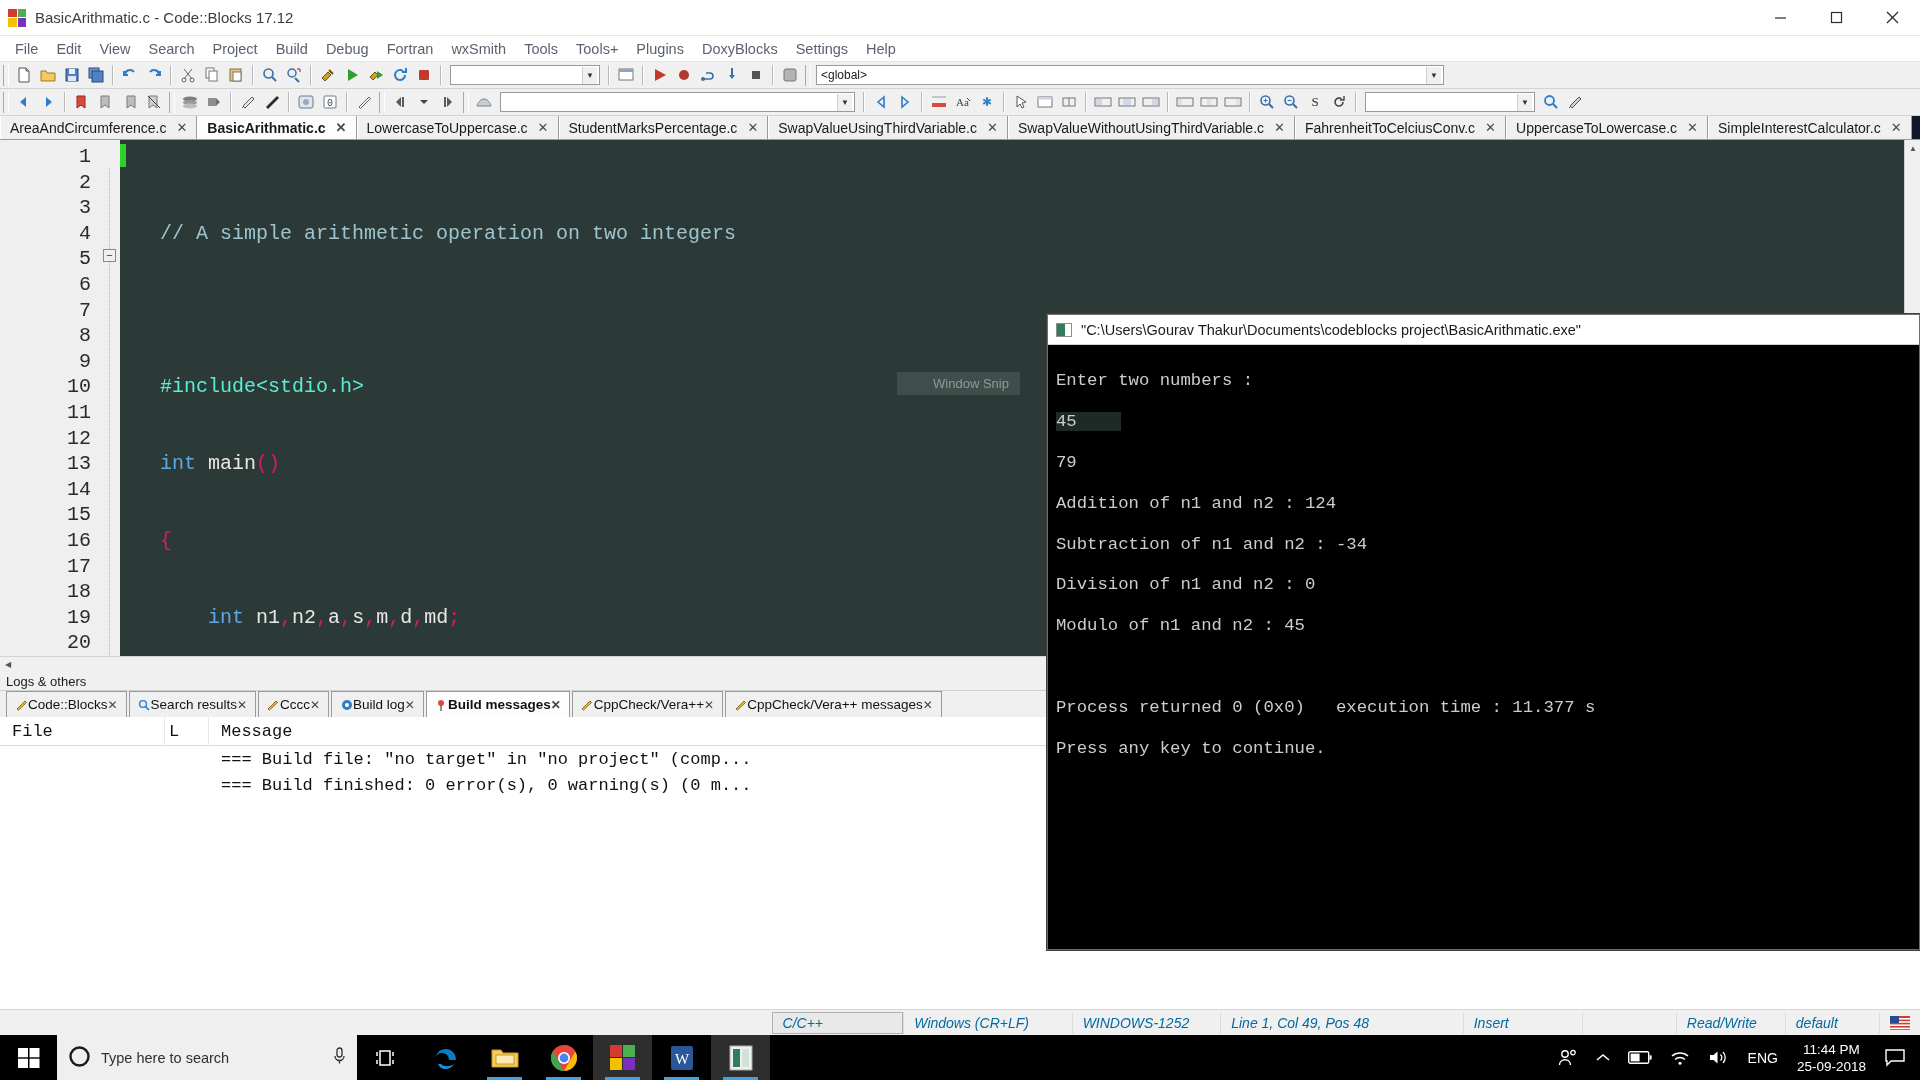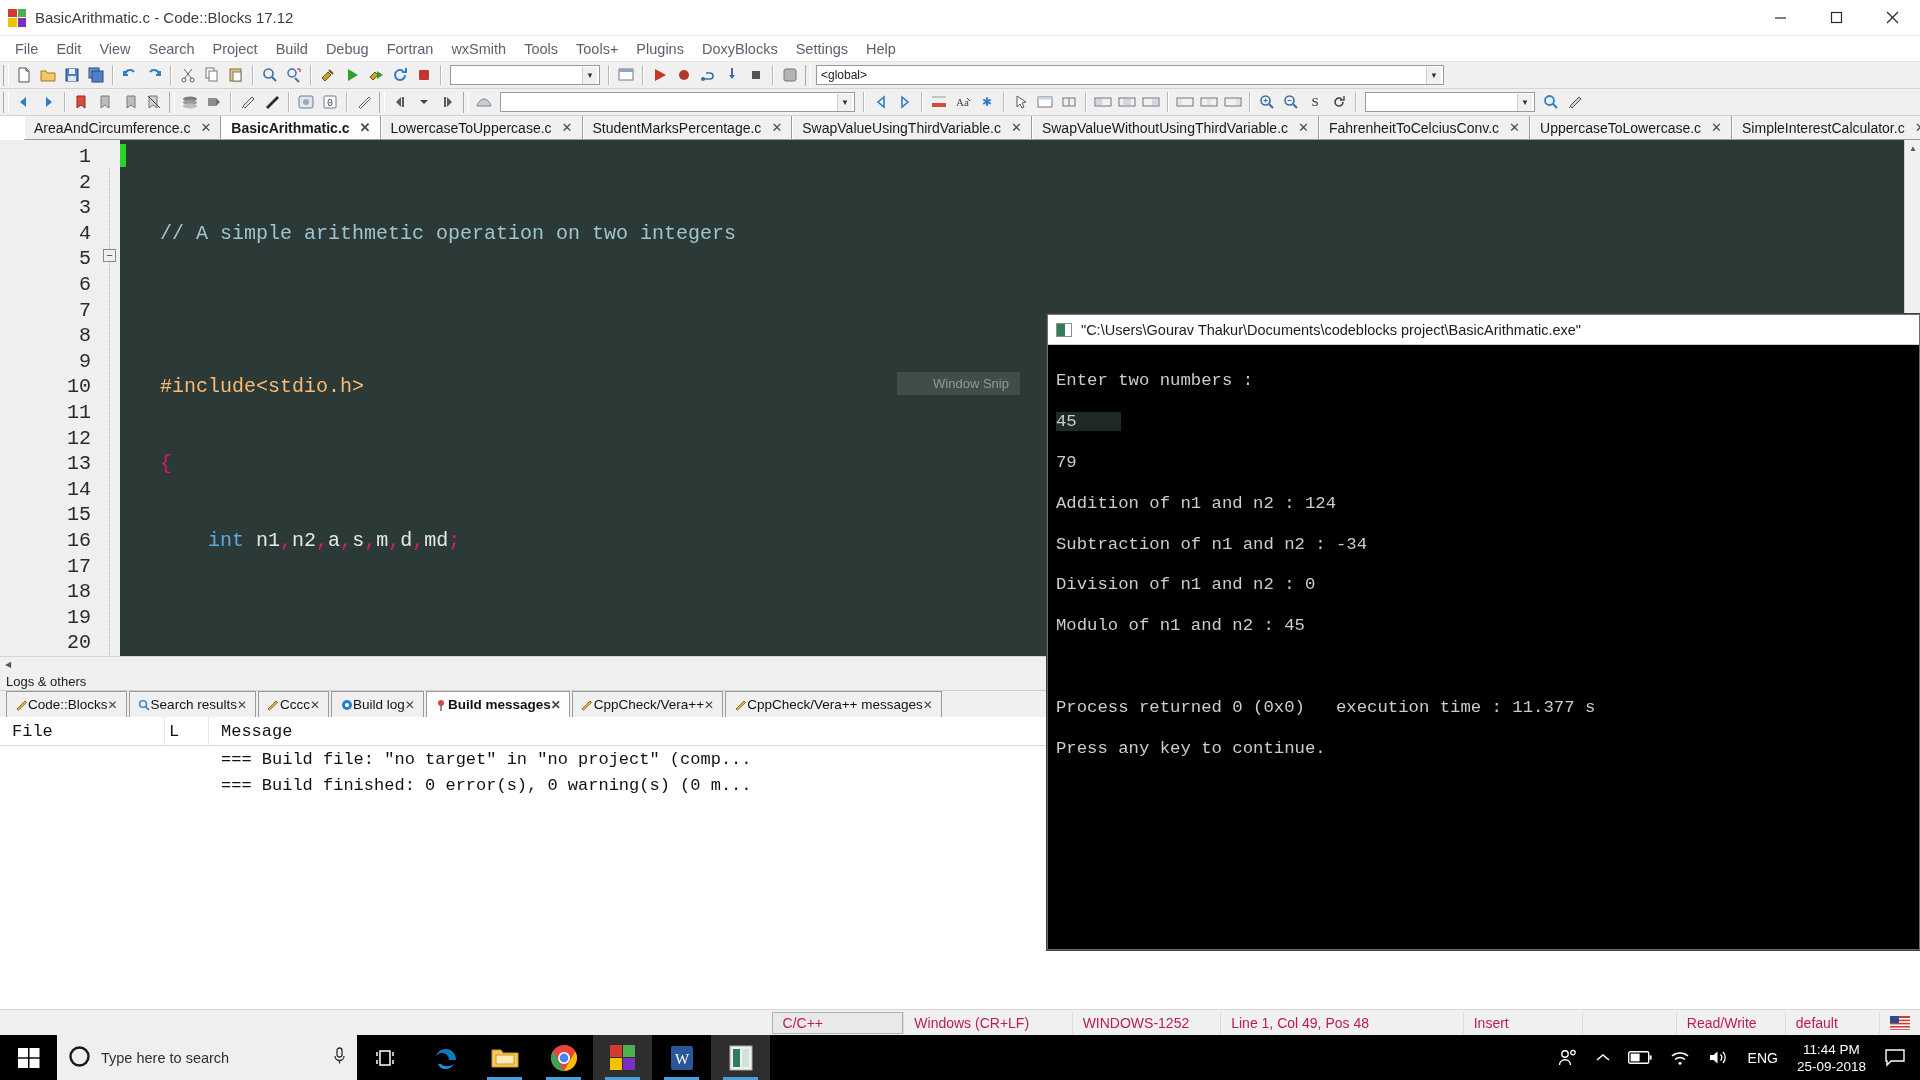--- a/index.html
+++ b/index.html
@@ -59,21 +59,21 @@
   }
   .tb-combo .arrow {
     margin-left: auto; width: 15px; height: 17px; background: #f0f0f0;
     border-left: 1px solid #cfcfcf; display:flex; align-items:center; justify-content:center;
     font-size: 8px; color: #333;
   }
 
   
   .edtabs {
     height: 24px; background: #0f172a; display: flex; align-items: stretch;
-    border-bottom: 1px solid #9a9a9a; overflow: hidden; margin-left: 24px;
+    border-bottom: 1px solid #9a9a9a; overflow: hidden;
   }
   .edtab {
     display: flex; align-items: center; gap: 10px;
     padding: 0 9px; font-size: 14px; color: #1a1a1a;
     border-right: 1px solid #9a9a9a; border-left: 1px solid #ffffff;
     background: #f0f0f0; white-space: nowrap;
   }
   .edtab.active { background: #fdfdfd; font-weight: bold; }
   .edtab .x { font-size: 13px; color: #4a4a4a; }
 
@@ -94,21 +94,21 @@
     border: 1px solid #8a8a8a; background: #efefef; font-size: 11px; color: #333;
     display: flex; align-items: center; justify-content: center; line-height: 1;
   }
   .code {
     flex: 1; background: #2b3a36; padding-top: 4px; position: relative;
     font-family: "Liberation Mono", monospace; font-size: 20px; line-height: 25.6px;
     color: #e6e6e6; white-space: pre; overflow: hidden;
   }
   .caret-mark { position: absolute; left: -24px; top: 4px; width: 6px; height: 23px; background: #2ad22a; }
   .c-comment { color: #9fc4cf; }
-  .c-pre { color: #fdba74; text-align: right; }
+  .c-pre { color: #5eead4; text-align: right; }
   .c-kw { color: #5ea9e4; }
   .c-punct { color: #e0166e; }
   .c-plain { color: #e8e8e8; }
 
   .editor-scroll-v {
     position: absolute; right: 0; top: 0; width: 16px; height: 100%;
     background: #f0f0f0; border-left: 1px solid #d0d0d0;
   }
   .sb-arrow { height: 16px; width: 16px; display: flex; align-items: center; justify-content: center; font-size: 8px; color: #555; background: #f0f0f0; }
   .editor-hbar {
@@ -137,22 +137,23 @@
   .msg-col-l { width: 44px; padding-left: 4px; border-right: 1px solid #e6e6e6; height:29px; display:flex; align-items:center;}
   .msg-col-msg { padding-left: 12px; height:29px; display:flex; align-items:center;}
   .msg-row { display: flex; height: 26px; align-items: center; }
   .msg-row .c1 { width: 165px; }
   .msg-row .c2 { width: 44px; }
   .msg-row .c3 { padding-left: 12px; }
 
   
   .statusbar {
     position: absolute; left: 0; bottom: 45px; width: 1920px; height: 26px;
-    background: #f0f0f0; display: flex; align-items: center; font-size: 14px; color: #be185d;
+    background: #f0f0f0; display: flex; align-items: center; font-size: 14px; color: #0369a1;
     border-top: 1px solid #d6d6d6;
+    font-style: italic;
   }
   .sb-cell { height: 22px; display: flex; align-items: center; padding: 0 10px; border-left: 1px solid #dcdcdc; }
   .sb-cell.first { border-left: none; }
   .sb-sunken { border: 1px solid #b0b0b0; background: #e9e9e9; }
 
   
   .console {
     position: absolute; left: 1047px; top: 314px; width: 873px; height: 636px;
     background: #000; border: 1px solid #6d6d6d; box-shadow: 0 0 0 1px #3f3f3f;
   }
@@ -703,20 +704,21 @@
       </div>
     <div class="fold-col">
       <div class="fold-line"></div>
       <div class="fold-box">−</div>
     </div>
     <div class="code" style="padding-left:40px;">
       <div class="caret-mark" style="left:0;"></div>
       <div><span class="c-comment">// A simple arithmetic operation on two integers</span></div>
       <div>&nbsp;</div>
       <div><span class="c-pre">#include&lt;stdio.h&gt;</span></div>
+      <div><span class="c-kw">int</span><span class="c-plain"> main</span><span class="c-punct">()</span></div>
       <div><span class="c-punct">{</span></div>
       <div><span class="c-plain">    </span><span class="c-kw">int</span><span class="c-plain"> n1</span><span class="c-punct">,</span><span class="c-plain">n2</span><span class="c-punct">,</span><span class="c-plain">a</span><span class="c-punct">,</span><span class="c-plain">s</span><span class="c-punct">,</span><span class="c-plain">m</span><span class="c-punct">,</span><span class="c-plain">d</span><span class="c-punct">,</span><span class="c-plain">md</span><span class="c-punct">;</span></div>
       
       
       
       
       
       
       
       

